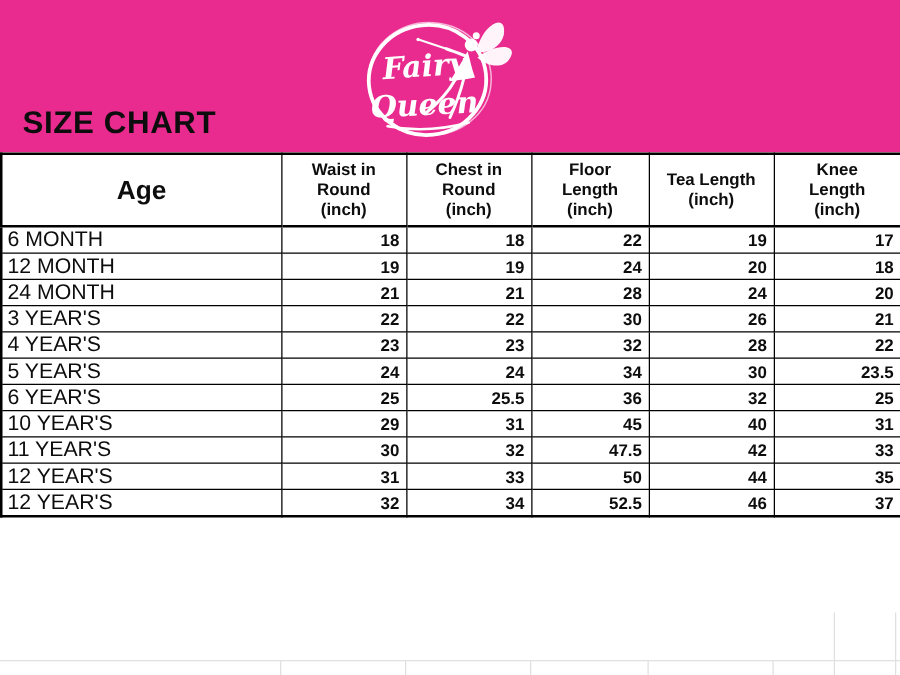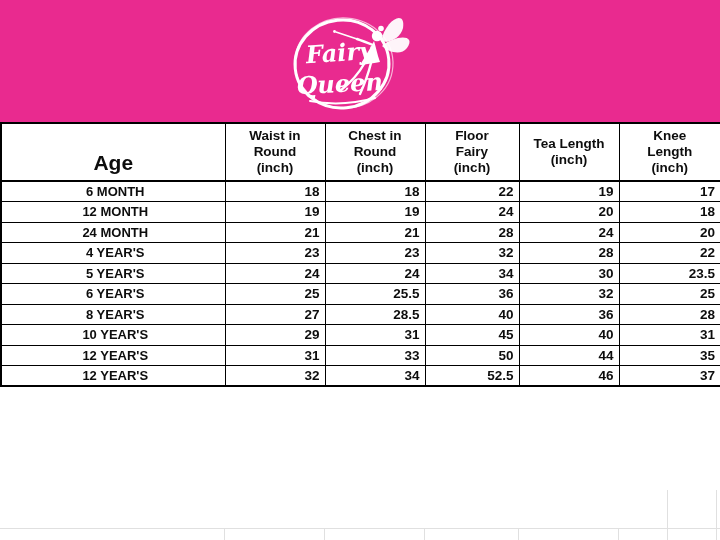--- a/index.html
+++ b/index.html
@@ -14,23 +14,23 @@
   .logo { position:absolute; left:278px; top:3px; width:164px; height:116px; }
   .logo text { font-family:"DejaVu Serif", serif; font-style:italic; font-weight:bold; fill:#fff; }
 
   
   table.size-table { position:absolute; left:0; top:122px; width:720px; border-collapse:collapse;
                      table-layout:fixed; border:2px solid #000; background:#fff; }
   .size-table th, .size-table td { border:1px solid #000; color:#0d0d0d; overflow:hidden; }
   .size-table thead tr { height:58px; }
   .size-table thead th { font-size:13.5px; font-weight:bold; line-height:16px; text-align:center;
                          vertical-align:middle; white-space:pre-line; border-bottom:2px solid #000; }
-  .size-table thead th.age-head { font-size:21px; vertical-align:bottom; padding-bottom:6px; line-height:22px; }
+  .size-table thead th.age-head { font-size:21px; vertical-align:bottom; padding-bottom:16px; line-height:22px; }
   .size-table tbody tr { height:20.5px; }
-  .size-table td.age-cell { font-size:13px; font-weight:bold; text-align:center; padding-left:4px; }
+  .size-table td.age-cell { font-size:17px; font-weight:normal; text-align:left; padding-left:4px; }
   .size-table td.num-cell { font-size:13.5px; font-weight:bold; text-align:right; padding-right:5px; }
 
   
   .footer { position:absolute; left:0; top:490px; width:720px; height:50px; background:#fff; }
 
   
   .gridline { position:absolute; background:#e0e0e0; }
   .gl-h { height:1px; } .gl-v { width:1px; }
 </style>
 </head>
@@ -54,20 +54,21 @@
         <circle cx="99" cy="33" r="5.2"></circle>
         <circle cx="103" cy="25.5" r="2.8"></circle>
         <path d="M96,38 C92,46 88,52 82,62 C90,61 97,60 102,59 C99,51 98,44 96,38 Z"></path>
         <path d="M95,42 C90,40 85,38 79,36" fill="none" stroke="#ffffff" stroke-width="2.4" stroke-linecap="round"></path>
         <path d="M79,36 L58,29" fill="none" stroke="#ffffff" stroke-width="1.6" stroke-linecap="round"></path>
         <circle cx="56.5" cy="28.5" r="1.4"></circle>
         <path d="M86,61 C80,72 72,80 62,88" fill="none" stroke="#ffffff" stroke-width="2.4" stroke-linecap="round"></path>
         <path d="M93,60 C90,72 87,80 82,91" fill="none" stroke="#ffffff" stroke-width="2.4" stroke-linecap="round"></path>
       </g>
     </svg>
+    <div class="size-chart-title">SIZE CHART</div>
   </div>
 
   <table class="size-table">
     <colgroup>
       <col style="width:224px">
         <col style="width:100px">
         <col style="width:100px">
       <col style="width:94px">
         <col style="width:100px">
         <col style="width:102px">
@@ -75,21 +76,21 @@
     <thead>
       <tr>
         <th class="age-head">Age</th>
         <th>Waist in
 Round
 (inch)</th>
         <th>Chest in
 Round
 (inch)</th>
         <th>Floor
-Fairy
+Length
 (inch)</th>
         <th>Tea Length
 (inch)</th>
         <th>Knee
 Length
 (inch)</th>
       </tr>
     </thead>
     <tbody>
         <tr>
@@ -110,20 +111,28 @@
         </tr>
         <tr>
           <td class="age-cell">24 MONTH</td>
           <td class="num-cell">21</td>
           <td class="num-cell">21</td>
           <td class="num-cell">28</td>
           <td class="num-cell">24</td>
           <td class="num-cell">20</td>
         </tr>
         <tr>
+          <td class="age-cell">3 YEAR'S</td>
+          <td class="num-cell">22</td>
+          <td class="num-cell">22</td>
+          <td class="num-cell">30</td>
+          <td class="num-cell">26</td>
+          <td class="num-cell">21</td>
+        </tr>
+        <tr>
           <td class="age-cell">4 YEAR'S</td>
           <td class="num-cell">23</td>
           <td class="num-cell">23</td>
           <td class="num-cell">32</td>
           <td class="num-cell">28</td>
           <td class="num-cell">22</td>
         </tr>
         <tr>
           <td class="age-cell">5 YEAR'S</td>
           <td class="num-cell">24</td>
@@ -132,36 +141,36 @@
           <td class="num-cell">30</td>
           <td class="num-cell">23.5</td>
         </tr>
         <tr>
           <td class="age-cell">6 YEAR'S</td>
           <td class="num-cell">25</td>
           <td class="num-cell">25.5</td>
           <td class="num-cell">36</td>
           <td class="num-cell">32</td>
           <td class="num-cell">25</td>
-        </tr>
-        <tr>
-          <td class="age-cell">8 YEAR'S</td>
-          <td class="num-cell">27</td>
-          <td class="num-cell">28.5</td>
-          <td class="num-cell">40</td>
-          <td class="num-cell">36</td>
-          <td class="num-cell">28</td>
         </tr>
         <tr>
           <td class="age-cell">10 YEAR'S</td>
           <td class="num-cell">29</td>
           <td class="num-cell">31</td>
           <td class="num-cell">45</td>
           <td class="num-cell">40</td>
           <td class="num-cell">31</td>
+        </tr>
+        <tr>
+          <td class="age-cell">11 YEAR'S</td>
+          <td class="num-cell">30</td>
+          <td class="num-cell">32</td>
+          <td class="num-cell">47.5</td>
+          <td class="num-cell">42</td>
+          <td class="num-cell">33</td>
         </tr>
         <tr>
           <td class="age-cell">12 YEAR'S</td>
           <td class="num-cell">31</td>
           <td class="num-cell">33</td>
           <td class="num-cell">50</td>
           <td class="num-cell">44</td>
           <td class="num-cell">35</td>
         </tr>
         <tr>

